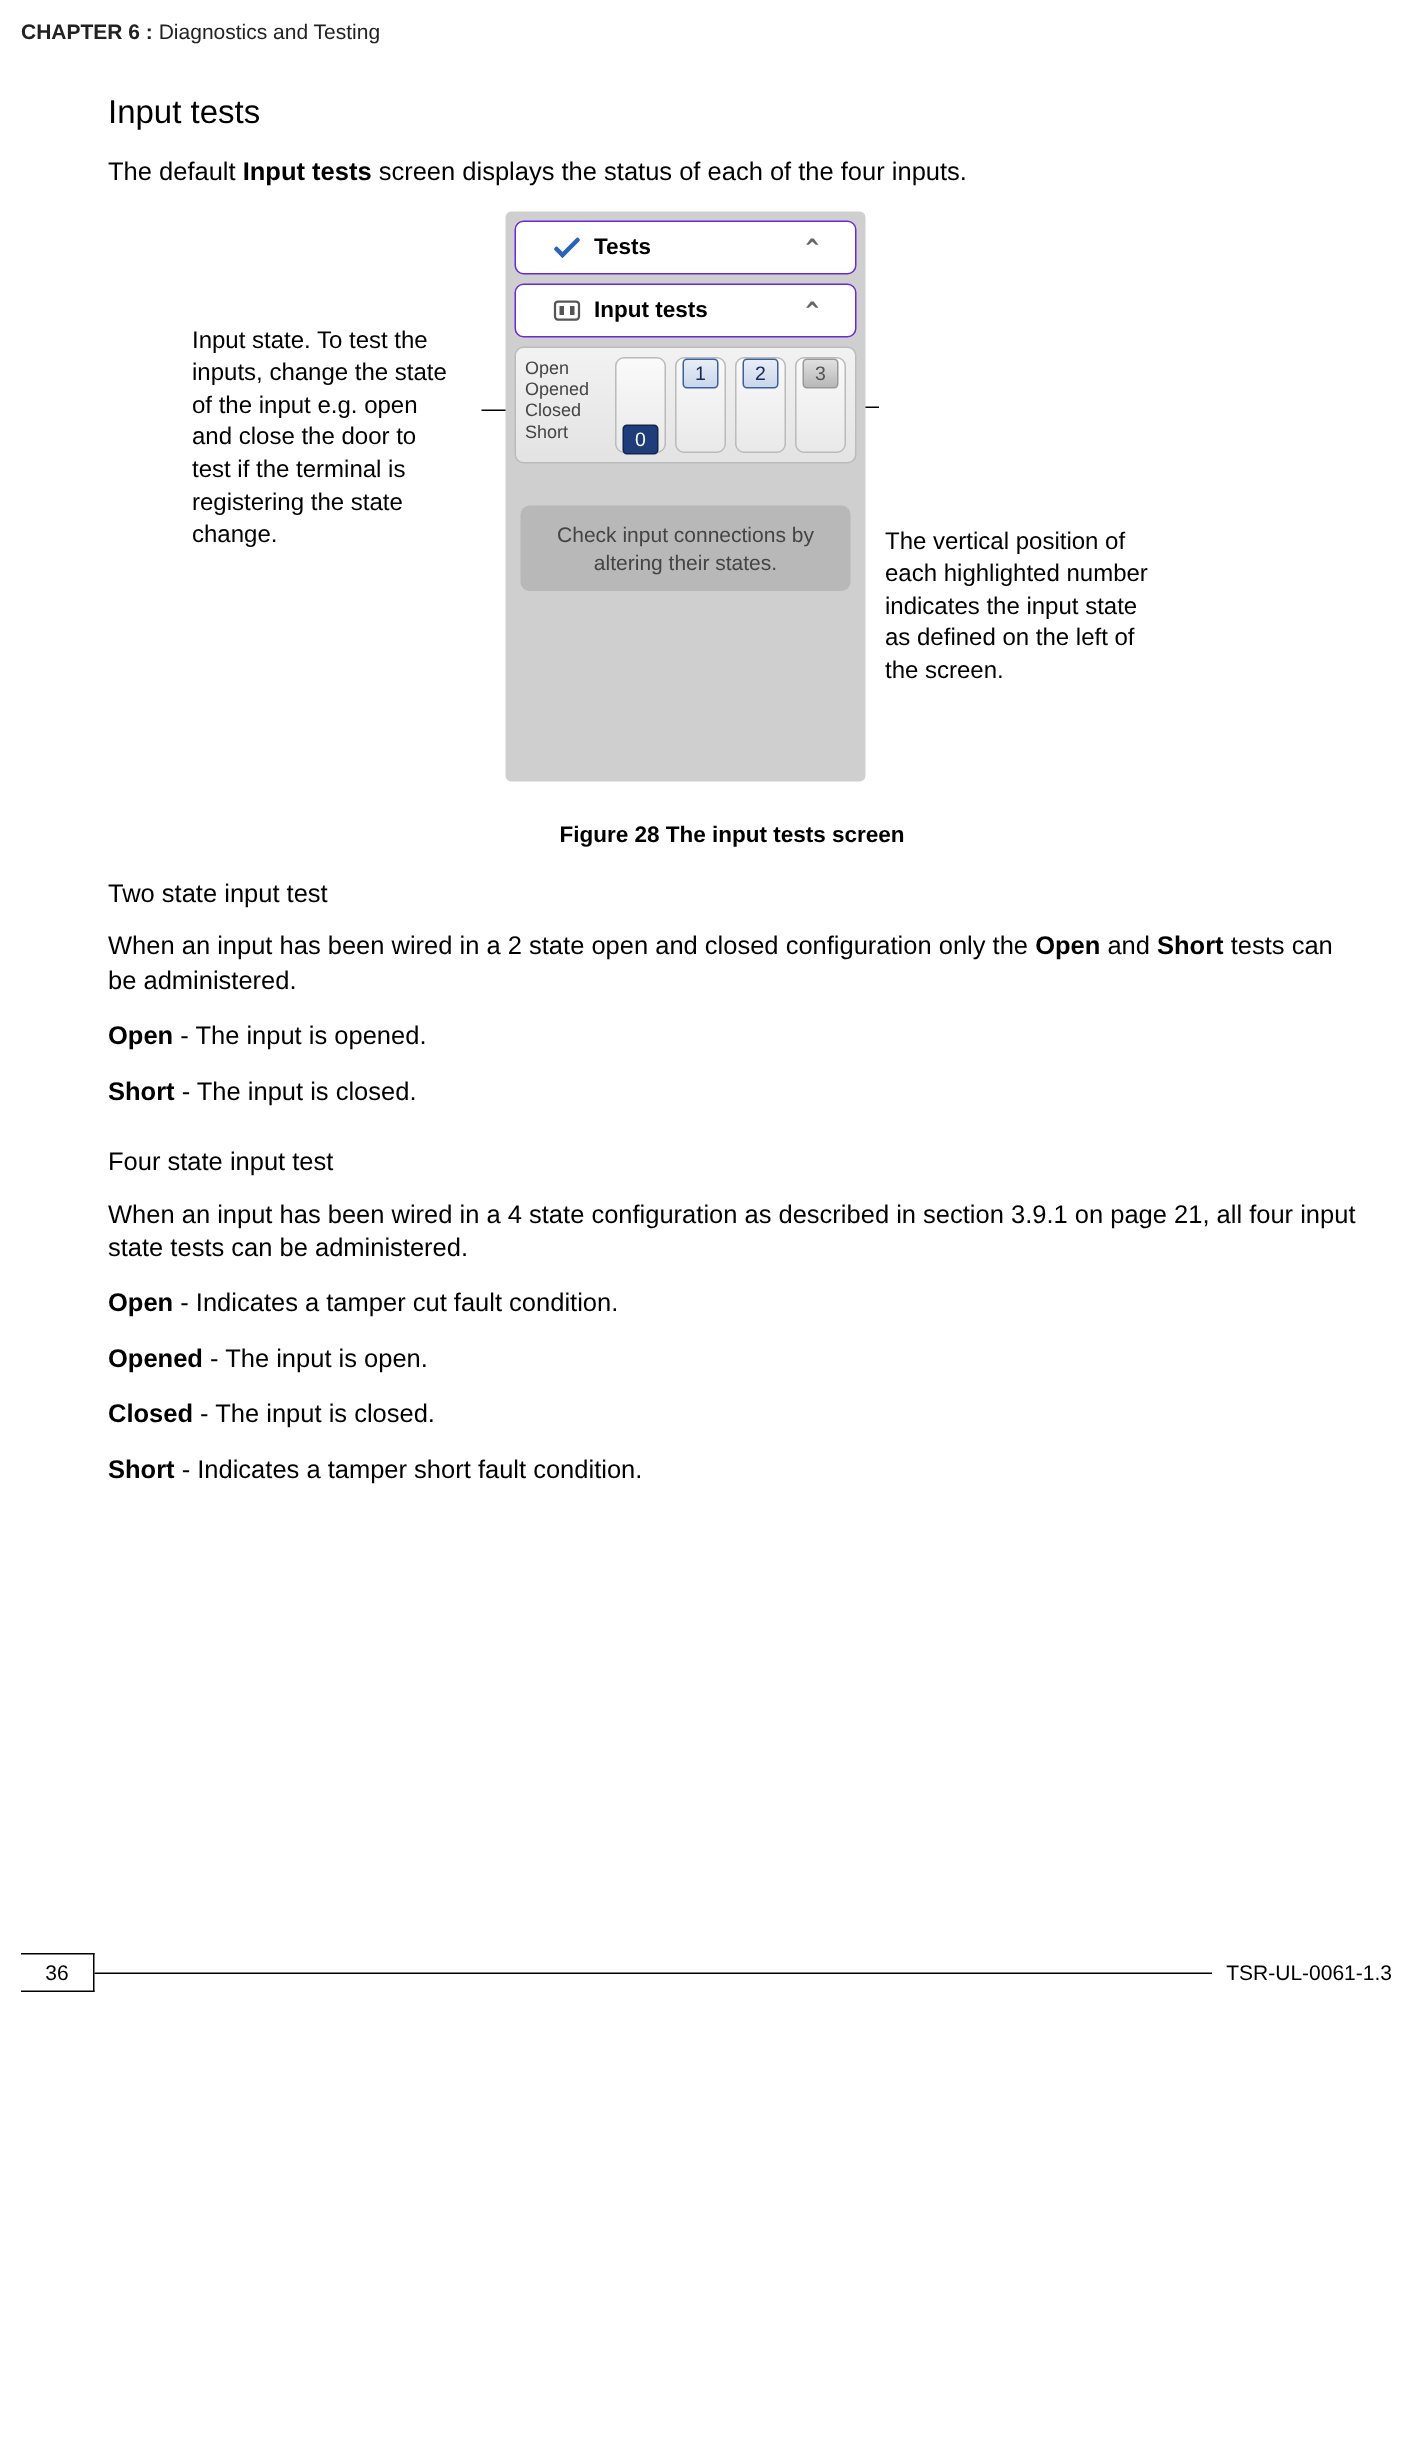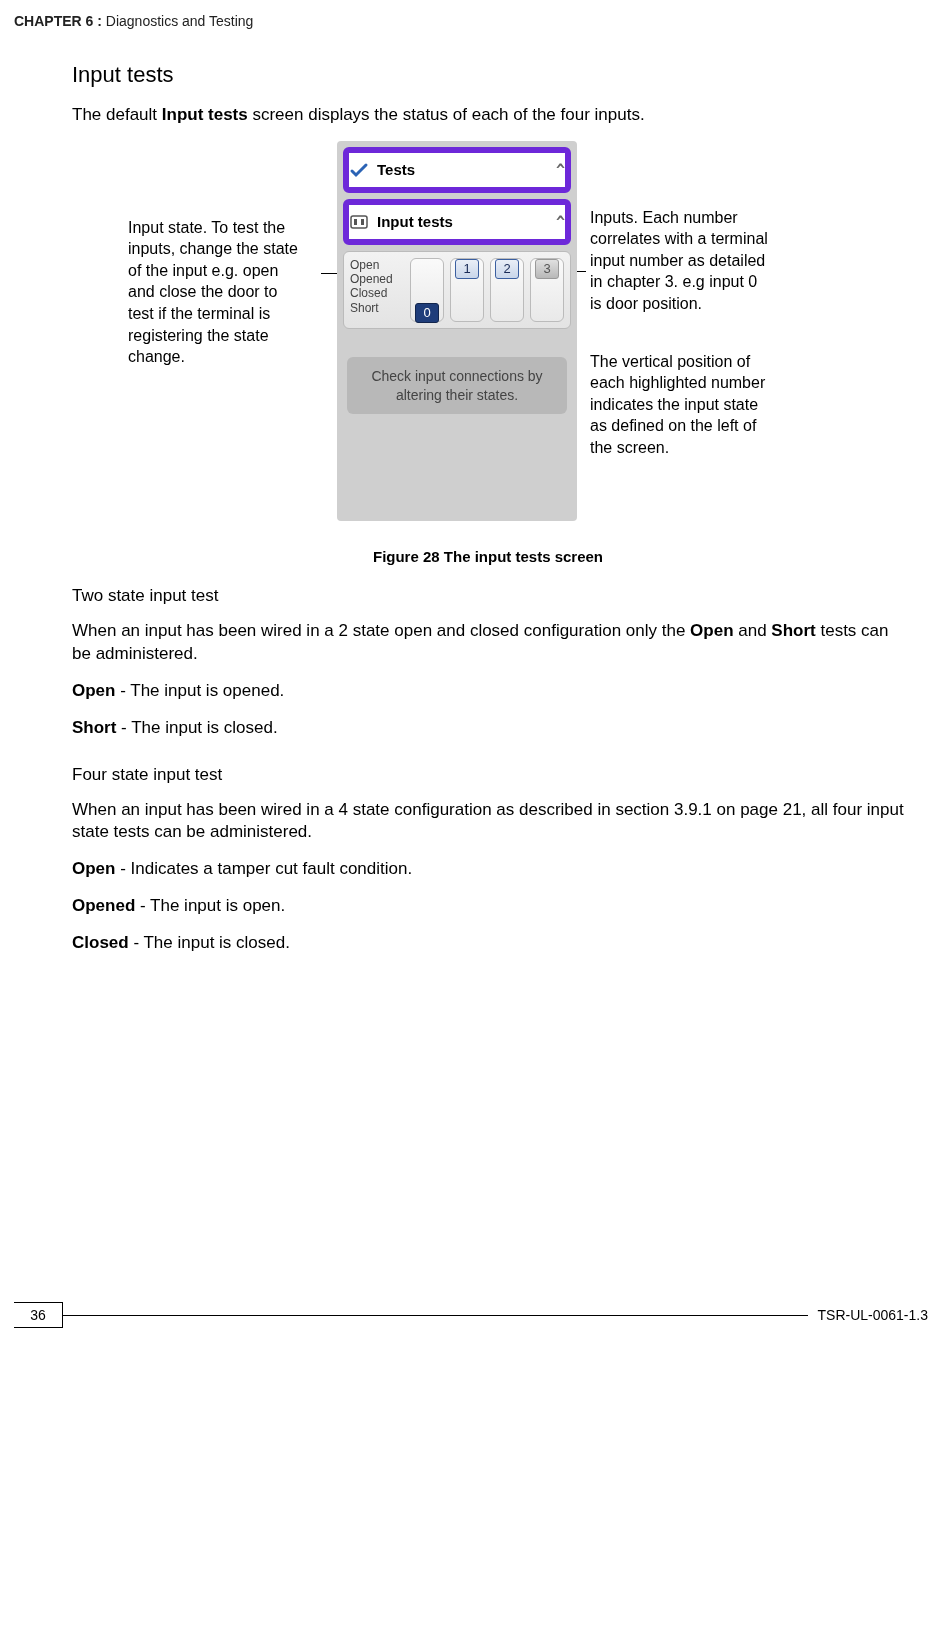--- a/index.html
+++ b/index.html
@@ -82,26 +82,26 @@
     align-items: center;
     justify-content: space-between;
     padding: 0 8px;
     font-size: 14px;
     border-top-left-radius: 4px;
     border-top-right-radius: 4px;
   }
   .listrow {
     margin: 6px 6px;
     background: #fff;
-    border: 6px solid #6d28d9;
+    border: 1px solid #6d28d9;
     border-radius: 6px;
     height: 34px;
     display: flex;
     align-items: center;
-    padding: 0 0;
+    padding: 0 24px;
     font-size: 15px;
   }
   .listrow .icon {
     width: 20px; height: 20px; margin-right: 8px;
     display: inline-flex; align-items:center; justify-content:center;
   }
   .listrow .caret { margin-left: auto; color:#666; font-weight:bold; font-family: monospace; }
   .subpanel {
     margin: 0 6px 6px 6px;
     background: linear-gradient(#f2f2f2,#e3e3e3);
@@ -218,21 +218,20 @@
     <p>
       <span>The default </span><b>Input tests</b><span> screen displays the status of each of the four inputs.</span>
     </p>
 
     <div class="figure-block">
 
       <div class="callout-left">Input state. To test the inputs, change the state of the input e.g. open and close the door to test if the terminal is registering the state change.</div>
 
       <div class="leader" style="left:249px; top:132px; width:20px; height:1px;"></div>
 
-      <div class="callout-right-a">Inputs. Each number correlates with a terminal input number as detailed in chapter 3. e.g input 0 is door position.</div>
       <div class="callout-right-b">The vertical position of each highlighted number indicates the input state as defined on the left of the screen.</div>
 
       <div class="leader" style="left:336px; top:186px; width:162px; height:1px;"></div>
       <div class="leader" style="left:498px; top:130px; width:1px; height:57px;"></div>
       <div class="leader" style="left:498px; top:130px; width:16px; height:1px;"></div>
 
       <div class="phone">
 
         <div class="listrow">
           <span class="icon">
@@ -292,20 +291,21 @@
       <span>When an input has been wired in a 2 state open and closed configuration only the </span><b>Open</b><span> and </span><b>Short</b><span> tests can be administered.</span>
     </p>
     <p><b>Open</b><span> - The input is opened.</span></p>
     <p><b>Short</b><span> - The input is closed.</span></p>
 
     <h3 class="sub" style="margin-top:24px">Four state input test</h3>
     <p>When an input has been wired in a 4 state configuration as described in section 3.9.1 on page 21, all four input state tests can be administered.</p>
     <p><b>Open</b><span> - Indicates a tamper cut fault condition.</span></p>
     <p><b>Opened</b><span> - The input is open.</span></p>
     <p><b>Closed</b><span> - The input is closed.</span></p>
+    <p><b>Short</b><span> - Indicates a tamper short fault condition.</span></p>
   </div>
 
   <div class="footer">
     <div class="pagebox">36</div>
     <div class="line"></div>
     <div class="doc">TSR-UL-0061-1.3</div>
   </div>
 </div>
 
 </body></html>

